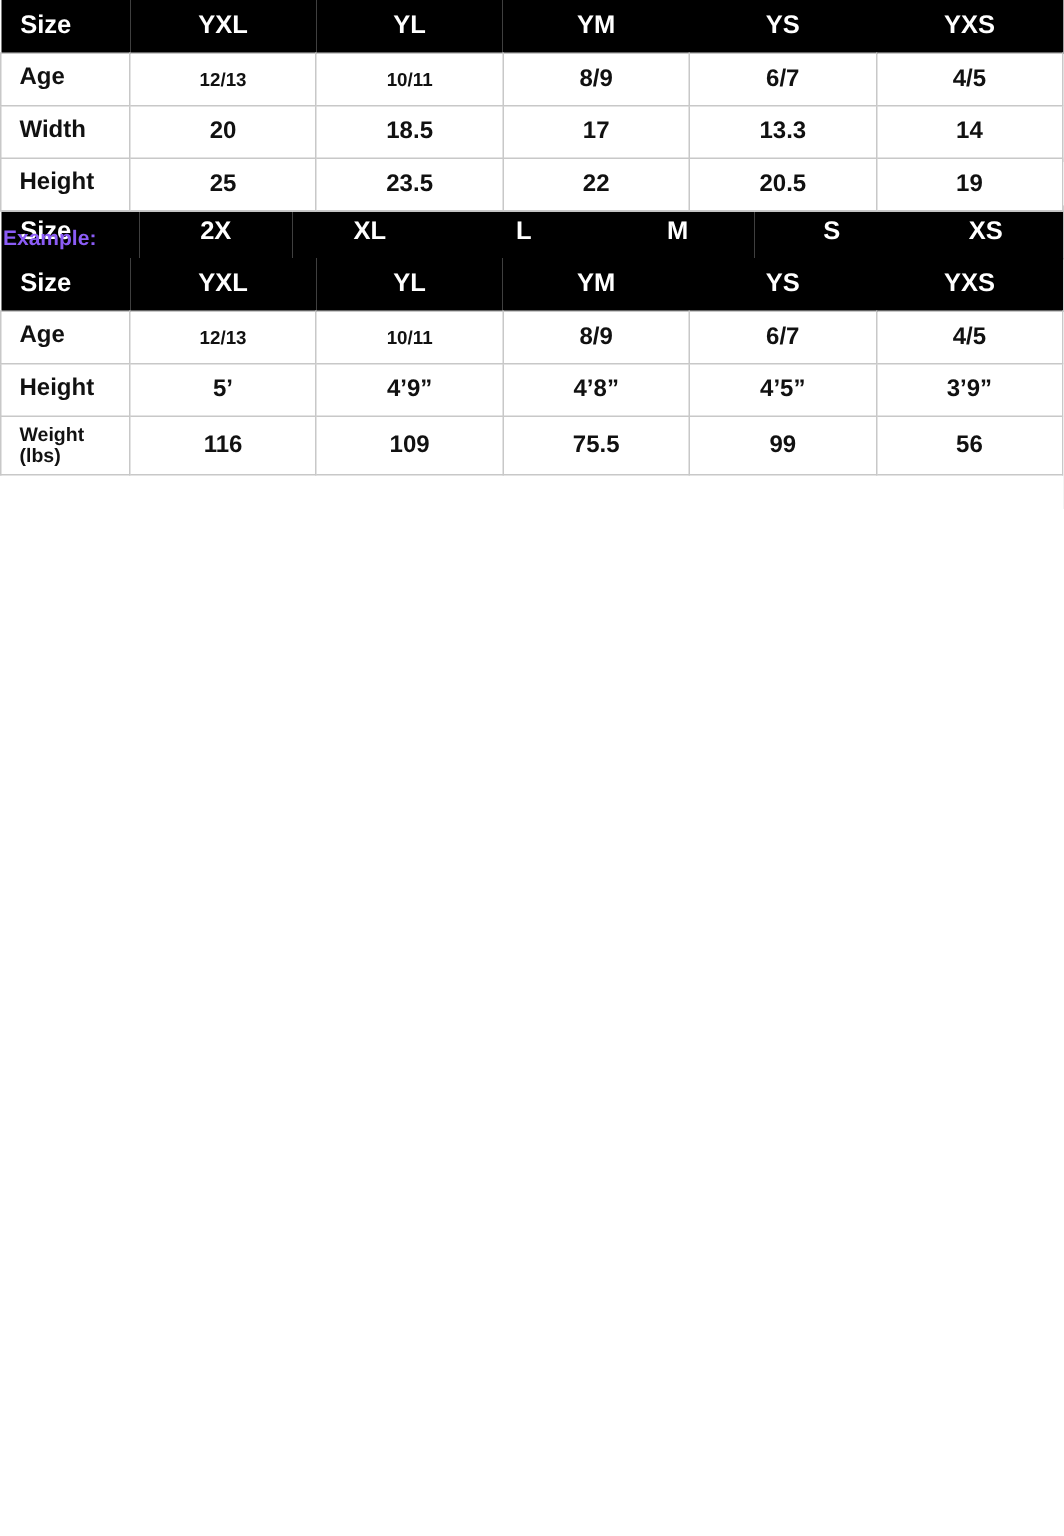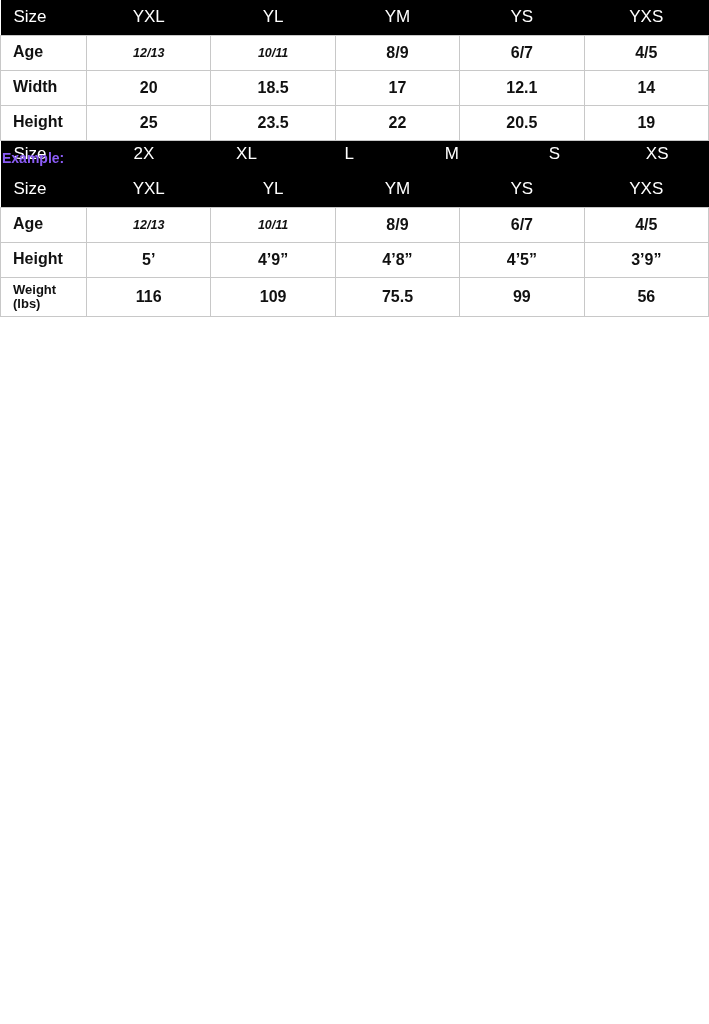--- a/index.html
+++ b/index.html
@@ -56,38 +56,38 @@
   #tables-mens   { left:287; top:153; width:416; }
   #tables-womens { left:369; top:447; width:334; }
   #tables-youth  { left:410; top:721; width:291; }
 
   table.size-chart {
     width:100%; border-collapse:collapse; table-layout:fixed;
     background:#fff;
   }
   table.size-chart thead th {
     background:var(--table-header-bg,#000); color:#fff;
-    font-size:17px; font-weight:normal; text-align:center;
+    font-size:17px; font-weight:bold; text-align:center;
     padding:7px 1px 8px;
   }
   table.size-chart thead th:first-child { text-align:left; padding-left:13px; }
   table.size-chart tbody th, table.size-chart tbody td {
     border:1px solid var(--table-border,#c8c8c8);
     font-weight:bold; color:#111; background:#fff;
   }
   table.size-chart tbody th.rowlabel {
     text-align:left; padding:5px 2px 8px 12px; font-size:16px;
   }
   table.size-chart tbody th.rowlabel.small {
     font-size:13px; line-height:14px; padding:5px 2px 5px 12px;margin-top:36px;
   }
   table.size-chart tbody td {
     text-align:center; font-size:16px; padding:8px 1px;
   }
-  table.size-chart tbody td.small { font-size:12.5px; padding:10px 18px;font-style:italic; }
+  table.size-chart tbody td.small { font-size:12.5px; padding:10px 18px; }
   #tables-mens   col.label-col { width:90px; }
   #tables-womens col.label-col { width:92px; }
   #tables-youth  col.label-col { width:86px; }
 
   .example-label {
     font-size:14px; font-weight:bold; color:#8b5cf6;
     margin:9px 0 6px 2px;
   }
 </style>
 </head>
@@ -378,21 +378,21 @@
             <td class="small">10/11</td>
             <td>8/9</td>
             <td>6/7</td>
             <td>4/5</td>
           </tr>
           <tr>
             <th class="rowlabel">Width</th>
             <td>20</td>
             <td>18.5</td>
             <td>17</td>
-            <td>12.1</td>
+            <td>13.3</td>
             <td>14</td>
           </tr>
           <tr>
             <th class="rowlabel">Height</th>
             <td>25</td>
             <td>23.5</td>
             <td>22</td>
             <td>20.5</td>
             <td>19</td>
           </tr>

